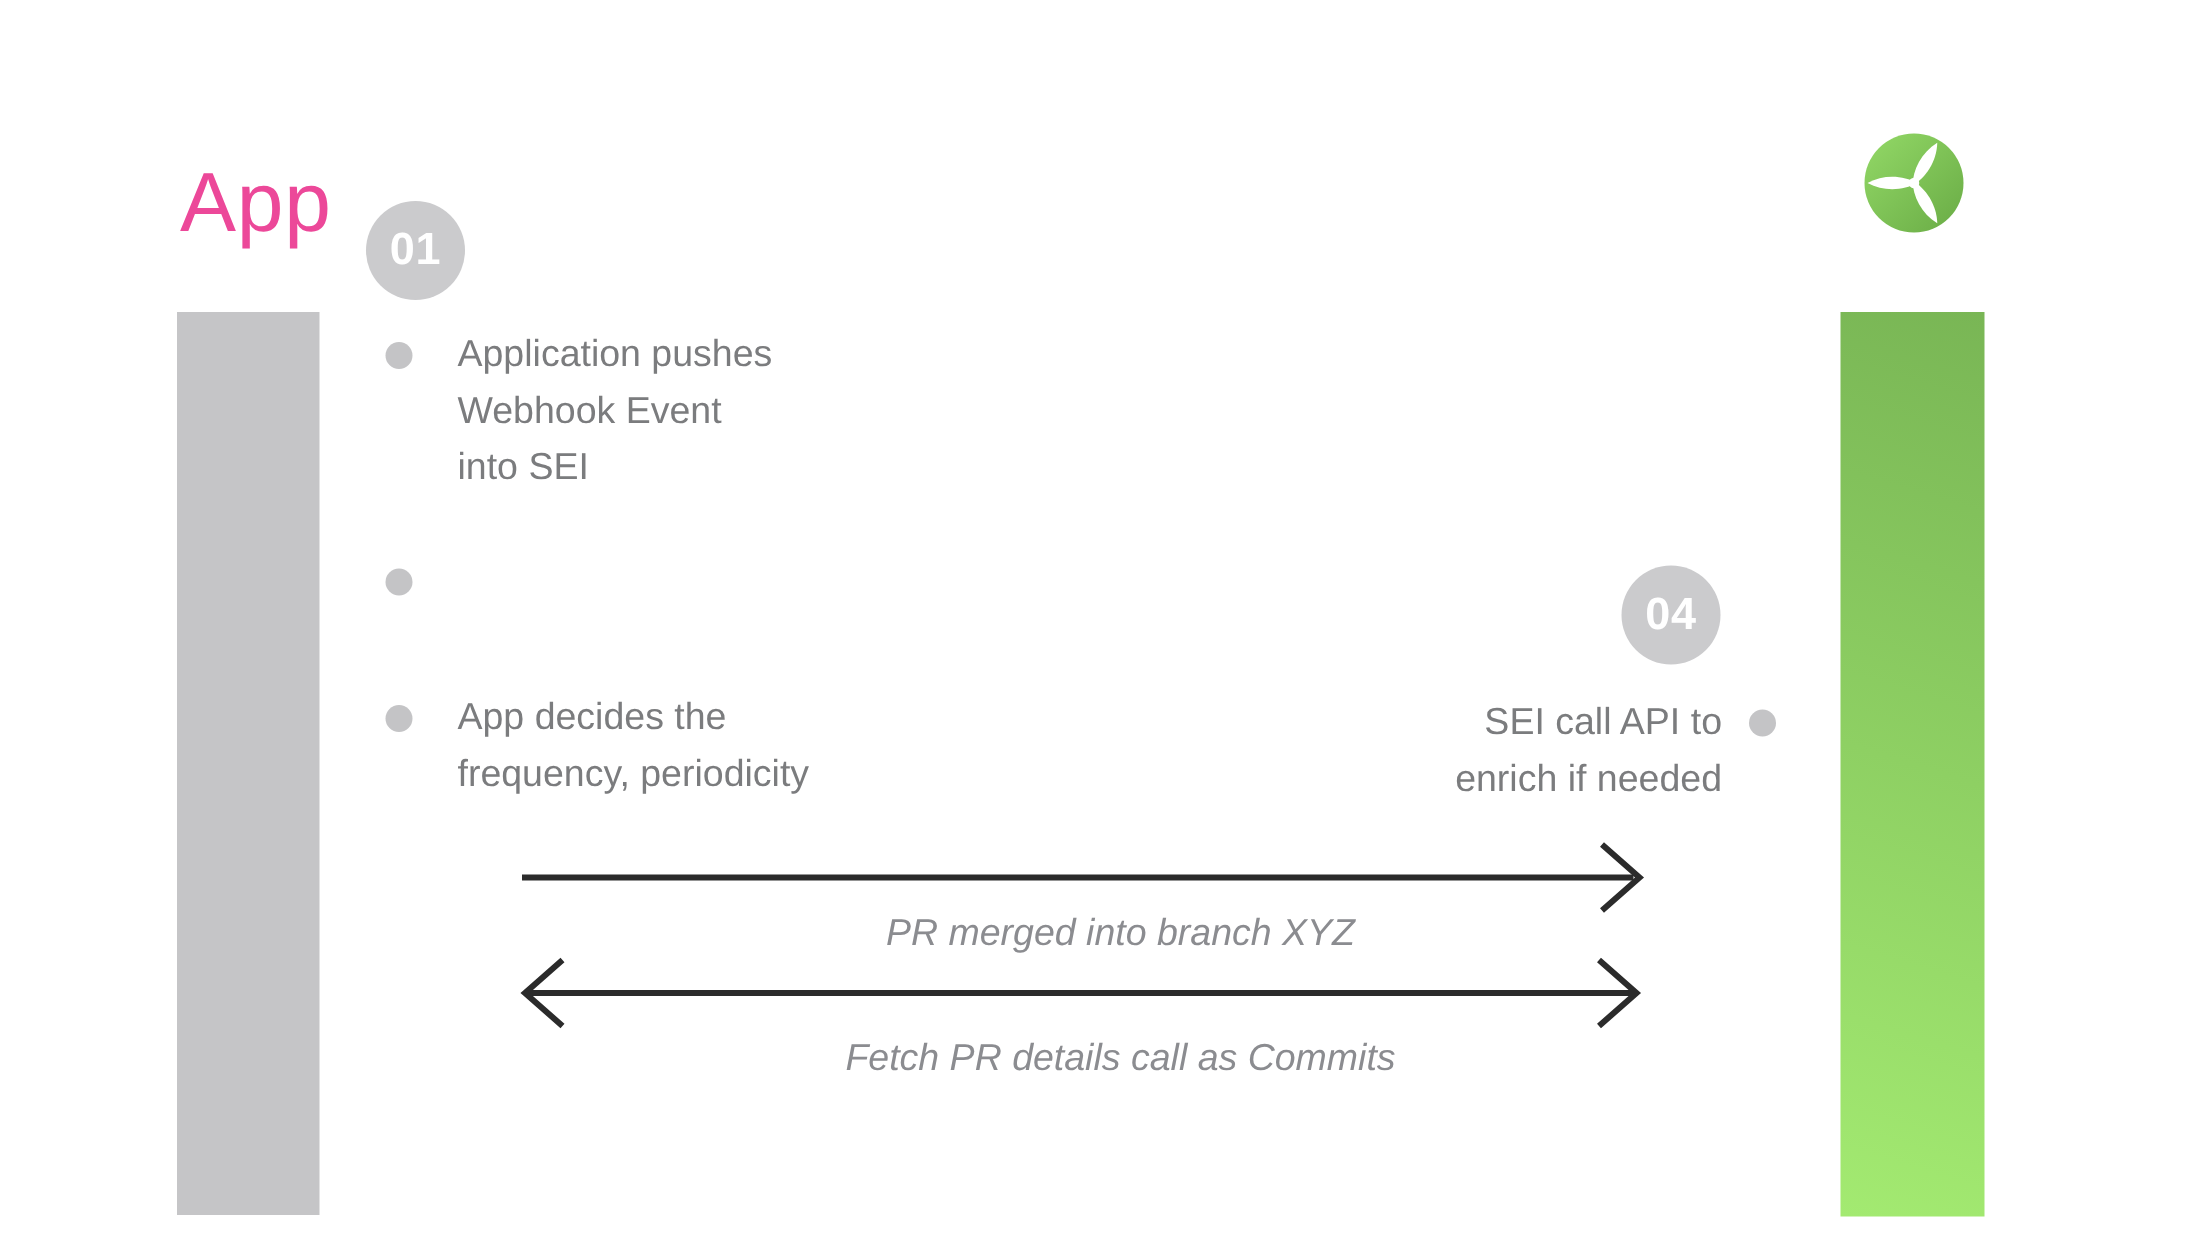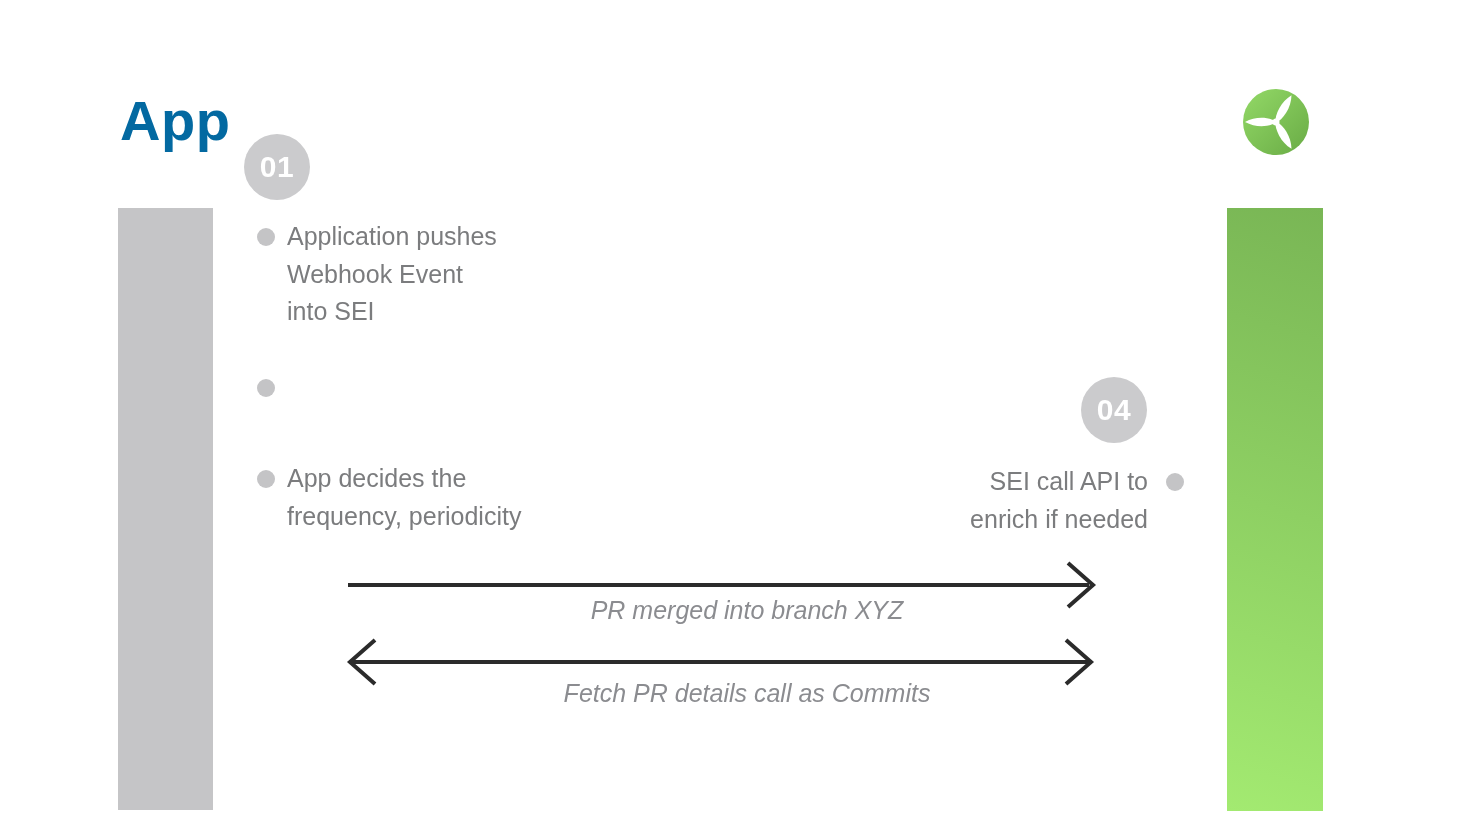--- a/index.html
+++ b/index.html
@@ -8,25 +8,25 @@
   .canvas {
     position: relative;
     width: 1460px;
     height: 824px;
     background: #ffffff;
     overflow: hidden;
   }
   .page-title {
     position: absolute;
     left: 120px;
-    top: 90px;
+    top: 104px;
     font-size: 56px;
     line-height: 1.1;
-    font-weight: 700;
-    color: #0369a1;
+    font-weight: 400;
+    color: #ec4899;
     letter-spacing: 0.5px;
   }
   .badge {
     position: absolute;
     width: 66px;
     height: 66px;
     border-radius: 50%;
     background: #cbcbcd;
     color: #ffffff;
     font-size: 30px;
@@ -67,21 +67,21 @@
     flex: 0 0 auto;
     margin-top: 10px;
   }
   .note .note-text {
     font-size: 25px;
     line-height: 37.5px;
     color: #7b7c7e;
     white-space: pre-line;
   }
   .note-left { left: 257px; }
-  .note-left .note-text { margin-left: 12px; }
+  .note-left .note-text { margin-left: 30px; }
   .note-1 { top: 218px; }
   .note-2 { top: 369px; }
   .note-3 { top: 460px; }
   .note-right { right: 276px; top: 463px; }
   .note-right .note-text { text-align: right; margin-left: 11px; }
   .note-right .dot { margin-left: 18px; }
   .arrows-layer {
     position: absolute;
     left: 340px;
     top: 550px;
@@ -90,20 +90,21 @@
   }
   .arrow-label {
     position: absolute;
     left: 352px;
     width: 790px;
     text-align: center;
     font-size: 25px;
     font-style: italic;
     line-height: 36px;
     color: #8b8c90;
+    margin-top: 12px;
   }
   .arrow-label-1 { top: 592px; }
   .arrow-label-2 { top: 675px; }
   .logo {
     position: absolute;
     left: 1242px;
     top: 88px;
     width: 68px;
     height: 68px;
   }

